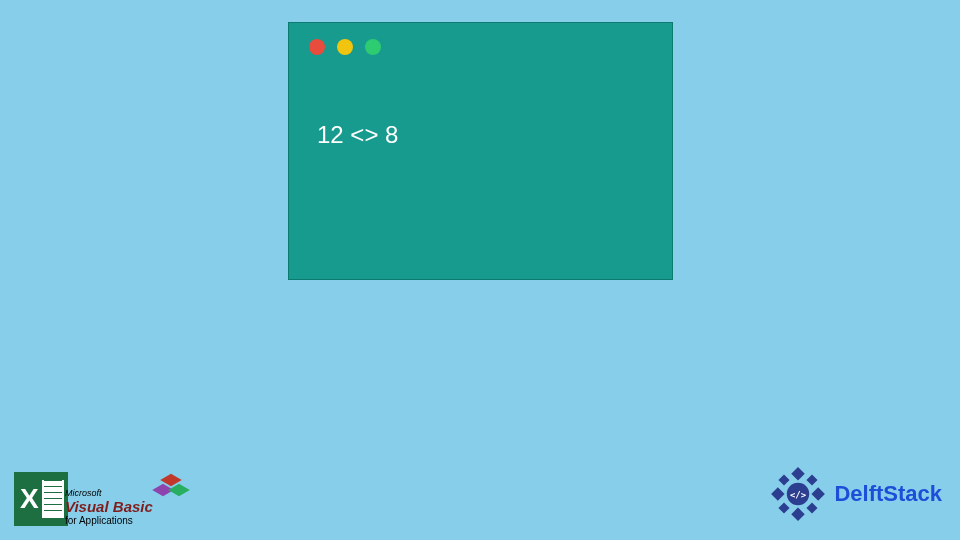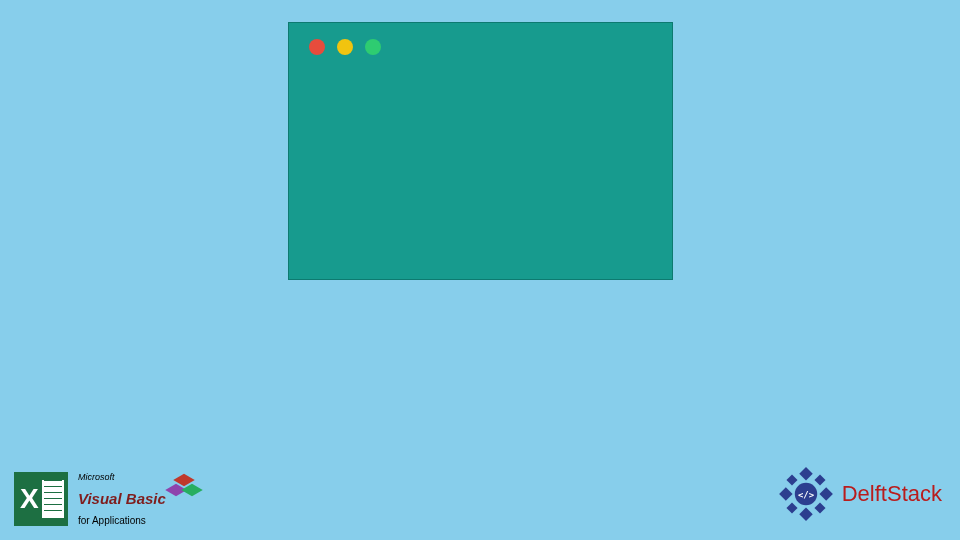--- a/index.html
+++ b/index.html
@@ -78,27 +78,27 @@
       content: "";
       position: absolute;
       left: 2px;
       right: 2px;
       height: 1px;
       background: #1d6f42;
     }
     .excel-sheet::before { top: 6px; box-shadow: 0 6px 0 #1d6f42, 0 12px 0 #1d6f42, 0 18px 0 #1d6f42, 0 24px 0 #1d6f42; }
     .vb-logo {
       position: absolute;
-      left: 78px;
+      left: 65px;
       bottom: 14px;
       width: 120px;
       height: 54px;
       display: flex;
       flex-direction: column;
-      justify-content: space-between;
+      justify-content: flex-end;
     }
     .vb-ms {
       font-size: 9px;
       color: #000;
       font-style: italic;
     }
     .vb-title {
       font-size: 15px;
       font-weight: bold;
       font-style: italic;
@@ -133,33 +133,34 @@
       gap: 8px;
     }
     .delft-emblem {
       width: 56px;
       height: 56px;
       position: relative;
     }
     .delft-emblem svg { width: 100%; height: 100%; }
     .delft-text {
       font-size: 22px;
-      color: #b91c1c;
-      font-weight: 400;
+      color: #1d4ed8;
+      font-weight: 700;
     }
   </style>
 </head>
 <body>
 
 <div class="code-window">
   <div class="traffic-lights">
     <div class="dot dot-red"></div>
     <div class="dot dot-yellow"></div>
     <div class="dot dot-green"></div>
   </div>
+  <div class="code-content">12 &lt;&gt; 8</div>
 </div>
 
 <div class="excel-logo">
   <div class="excel-x">
     <div class="excel-sheet"></div>
   </div>
 </div>
 
 <div class="vb-logo">
   <div class="vb-cubes">

